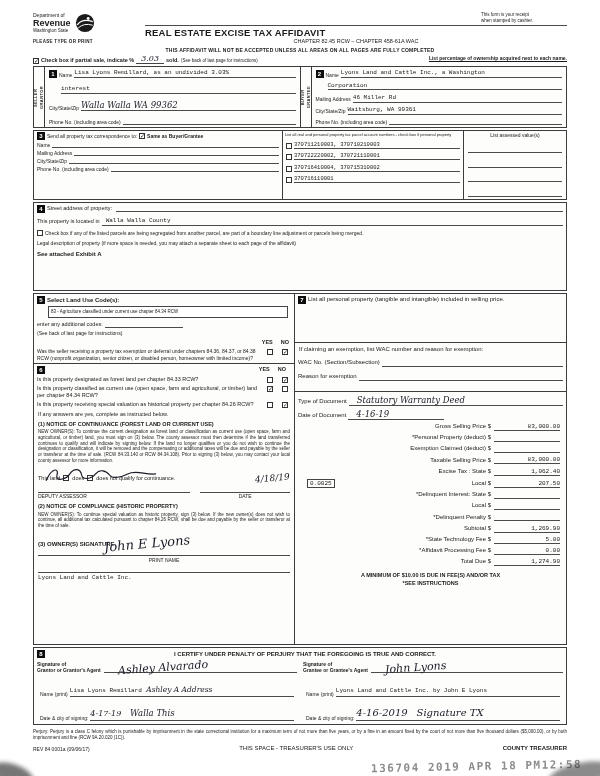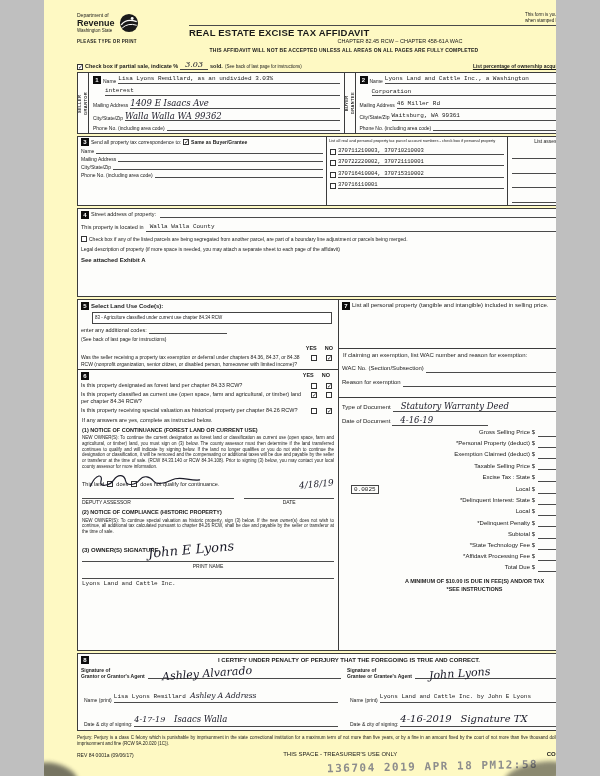--- a/index.html
+++ b/index.html
@@ -1,17 +1,17 @@
 <!DOCTYPE html>
 <html><head>
 <meta charset="utf-8">
 <style>
   *{box-sizing:border-box;margin:0;padding:0}
   body{background:#bfbfbf;font-family:"Liberation Sans",sans-serif}
-  .page{position:relative;width:512px;height:776px;background:#fef9c3;overflow:hidden;margin:0 auto}
+  .page{position:relative;width:600px;height:776px;background:#ffffff;overflow:hidden;margin:0 auto}
   .form{position:absolute;left:33px;top:12px;width:534px;color:#1a1a1a}
   .b{font-weight:bold}
   .just{text-align:justify}
   .box{border:1px solid #3c3c3c;background:#fdfdfb}
   .badge{display:inline-flex;align-items:center;justify-content:center;width:8px;height:8px;background:#0d0d0d;color:#fff;font-size:6px;font-weight:bold;flex:none}
   .t4{font-size:4px;line-height:1.25}
   .t45{font-size:4.5px;line-height:1.3}
   .t5{font-size:5px;line-height:1.3}
   .t55{font-size:5.5px;line-height:1.3}
   .t6{font-size:6px;line-height:1.3}
@@ -28,21 +28,21 @@
   .hdr{display:flex;align-items:flex-start}
   .logo-col{width:112px;flex:none}
   .logo-row{display:flex;align-items:center;gap:4px}
   .rev{font-size:9px;line-height:1.05;font-weight:bold}
   .hdr-main{flex:1;display:flex;flex-direction:column}
   .receipt{margin-left:auto;width:86px;text-align:left}
   .hline{border-top:1px solid #4a4a4a;margin-top:1px}
   .title{font-size:9.5px;text-align:left;margin-top:1px;letter-spacing:.2px}
   .chapter{text-align:center}
   .warning{text-align:center;margin-top:2px;letter-spacing:.2px}
-  .partial-row{display:flex;justify-content:space-between;align-items:center;margin-top:8px}
+  .partial-row{display:flex;justify-content:space-between;align-items:flex-start;margin-top:2px}
   .partial-left{display:flex;align-items:flex-end;gap:2px}
   .partial-pct{border-bottom:1px solid #444;padding:0 5px;font-size:8px;line-height:1}
   .own-note{text-decoration:underline}
   
   .sb-row{display:flex;margin-top:2px}
   .party{flex:1;display:flex;min-height:62px}
   .party+.party{margin-left:-1px}
   .vlabel{width:11px;border-right:1px solid #3c3c3c;display:flex;align-items:center;justify-content:center;flex:none}
   .vtxt{writing-mode:vertical-rl;transform:rotate(180deg);font-size:4px;letter-spacing:.4px;line-height:1.5;text-align:center;font-weight:bold}
   .party-body{flex:1;display:flex;flex-direction:column;justify-content:space-between;padding:1px 1px 2px}
@@ -155,24 +155,20 @@
         <div class="party-body">
           <div class="frow">
             <span class="badge">1</span>
             <span class="flabel t5" style="margin-left:2px">Name</span>
             <span class="fval field typed t6">Lisa Lyons Remillard, as an undivided 3.03%</span>
           </div>
           <div class="frow">
               <span class="fval field typed t6" style="margin-left:12px">interest</span>
             </div>
           <div class="frow">
-            <span class="flabel t5">Mailing Address</span>
-            <span class="fval field hand addr-hand">1409 E Isaacs Ave</span>
-          </div>
-          <div class="frow">
             <span class="flabel t5">City/State/Zip</span>
             <span class="fval field hand addr-hand">Walla Walla WA 99362</span>
           </div>
           <div class="frow">
             <span class="flabel t5">Phone No. (including area code)</span>
             <span class="fval field"></span>
           </div>
         </div>
       </div>
       <div class="party box">
@@ -485,21 +481,21 @@
             <div class="s8-sigfield">
               <span class="sig s8-sig">Ashley Alvarado</span>
             </div>
           </div>
           <div class="frow" style="margin-top:5px">
             <span class="flabel t5">Name (print)</span>
             <span class="fval field"><span class="typed t6">Lisa Lyons Remillard</span> <span class="hand" style="font-size:7.5px">Ashley A Address</span></span>
           </div>
           <div class="frow" style="margin-top:5px">
             <span class="flabel t5">Date &amp; city of signing:</span>
-            <span class="fval field"><span class="hand" style="font-size:8px">4-17-19</span>&nbsp;&nbsp;<span class="hand" style="font-size:8.5px">Isaacs Walla</span></span>
+            <span class="fval field"><span class="hand" style="font-size:8px">4-17-19</span>&nbsp;&nbsp;<span class="hand" style="font-size:8.5px">Walla This</span></span>
           </div>
         </div>
         <div class="s8-col">
           <div class="s8-sigrow">
             <div class="t5 b s8-lbl">
               <div>Signature of</div>
               <div>Grantee or Grantee's Agent</div>
             </div>
             <div class="s8-sigfield">
               <span class="sig s8-sig">John Lyons</span>

